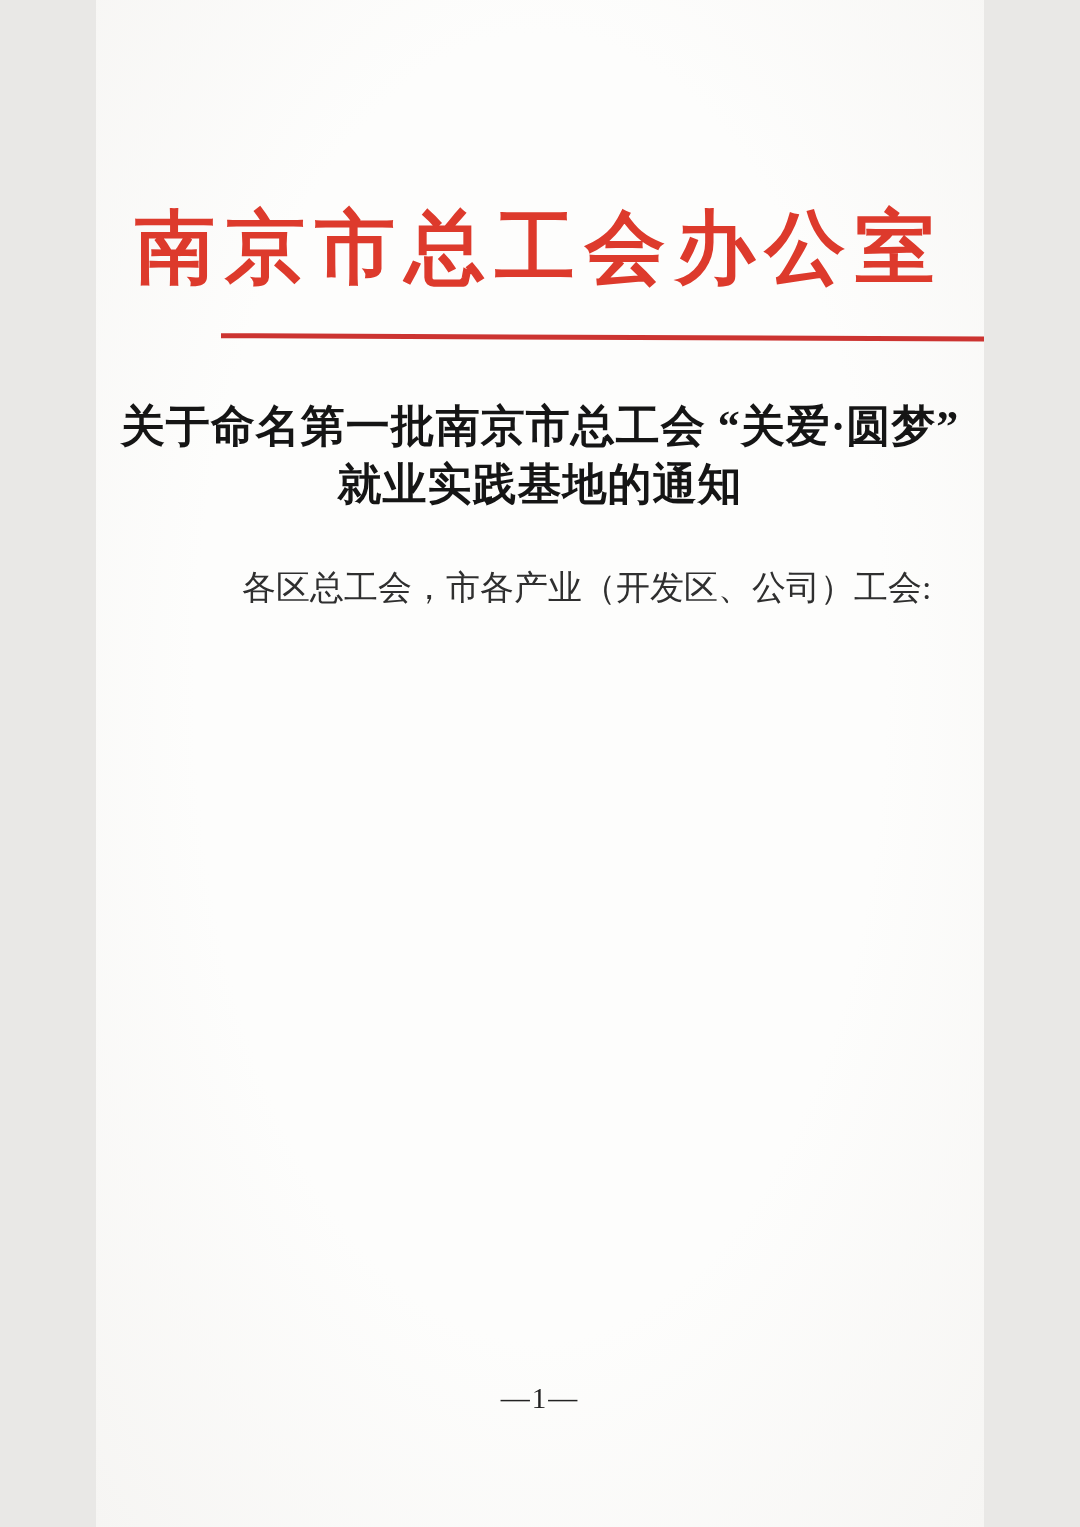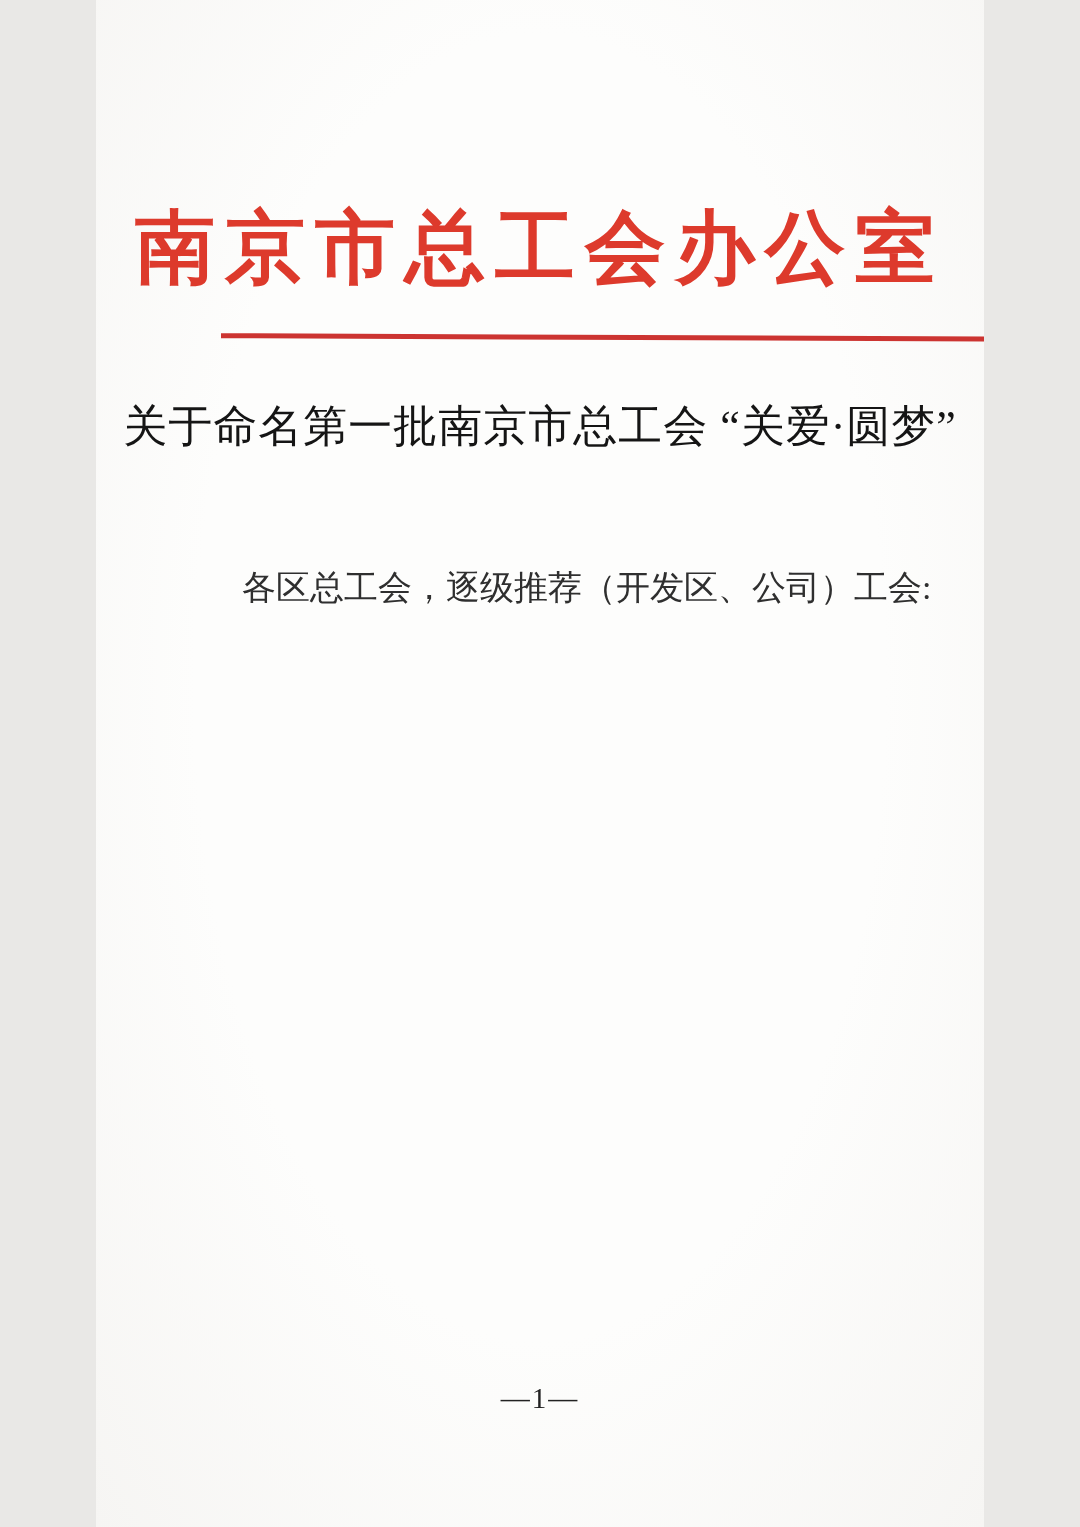--- a/index.html
+++ b/index.html
@@ -41,21 +41,21 @@
     transform: rotate(0.25deg);
   }
   
   .doc-title {
     position: absolute;
     top: 398px;
     left: 0;
     width: 100%;
     text-align: center;
     color: #151515;
-    font-weight: normal;
+    font-weight: bold;
     font-size: 44px;
     line-height: 58px;
     letter-spacing: 1px;
   }
   
   .body-text {
     position: absolute;
     top: 560px;
     left: 146px;
     width: 812px;
@@ -87,21 +87,22 @@
 <body>
 
 <div class="page">
 
   <div class="issuer">南京市总工会办公室</div>
 
   <div class="red-line"></div>
 
   <div class="doc-title">
     <div>关于命名第一批南京市总工会 “关爱·圆梦”</div>
+    <div>就业实践基地的通知</div>
   </div>
 
   <div class="body-text">
-    <p>各区总工会，逐级推荐（开发区、公司）工会:</p>
+    <p>各区总工会，市各产业（开发区、公司）工会:</p>
   </div>
 
   <div class="footer">—1—</div>
 
 </div>
 
 </body></html>

